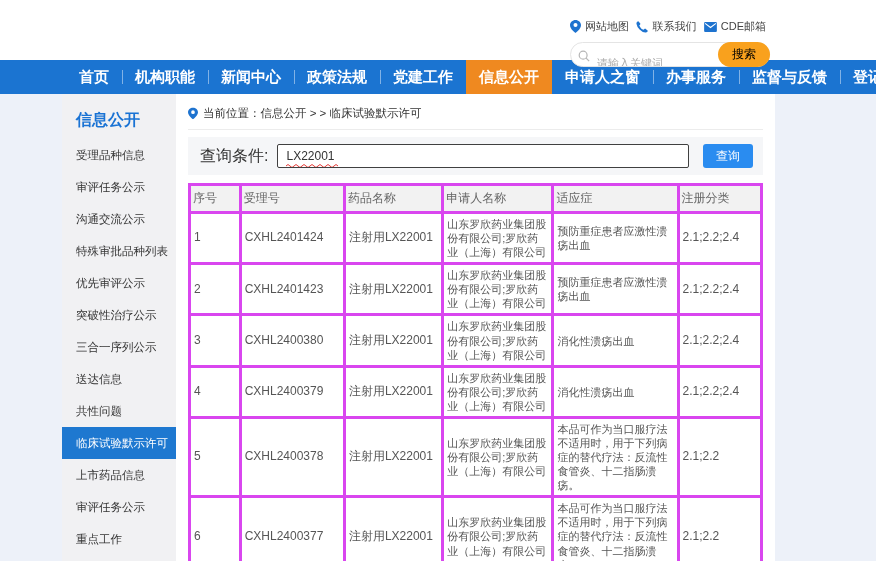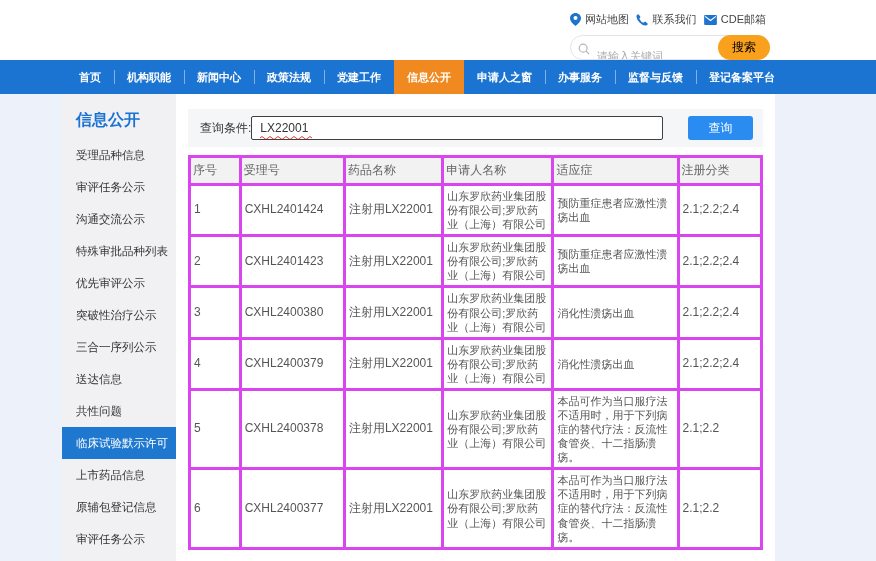--- a/index.html
+++ b/index.html
@@ -8,53 +8,53 @@
   .page { width:876px; height:561px; position:relative; overflow:hidden; }
 
   
   .topbar { height:60px; background:#fff; position:relative; }
   .brand { position:absolute; left:62px; top:7px; display:flex; align-items:center; }
   .logo { width:45px; height:45px; background:#1d59ae; border-radius:2px; display:flex; align-items:center; justify-content:center; }
   .brand-text { margin-left:8px; }
   .brand-cn { font-size:22px; font-weight:bold; color:#111; letter-spacing:0.5px; line-height:26px; }
   .brand-en { font-size:12.5px; font-weight:bold; color:#1e63b8; letter-spacing:0.6px; margin-top:1px; }
 
-  .top-right { position:absolute; right:106px; top:12px; width:200px; }
+  .top-right { position:absolute; right:106px; top:19px; width:200px; }
   .quick-links { display:flex; justify-content:space-between; width:196px; margin-bottom:8px; }
   .qlink { display:flex; align-items:center; gap:4px; font-size:11px; color:#444; cursor:pointer; white-space:nowrap; }
   .qlink svg { flex:0 0 auto; }
 
   .search-pill { position:relative; width:200px; height:25px; }
   .search-input { width:100%; height:25px; border:1px solid #e4e4e4; border-radius:13px; padding:16px 56px 0 26px; font-size:11px; color:#333; outline:none; background:#fff; }
   .search-input::placeholder { color:#aaa; }
   .mag-icon { position:absolute; left:8px; top:6px; }
   .search-btn { position:absolute; right:0; top:0; width:52px; height:25px; border:none; border-radius:13px; background:#f9a11d; color:#000000; font-size:12px; cursor:pointer; font-family:inherit; }
 
   
   .mainnav { height:34px; background:#1b74d1; display:flex; align-items:stretch; padding-left:66px; }
-  .nav-item { display:flex; align-items:center; padding:0 13px; color:#fff; font-size:11px; font-weight:bold; cursor:pointer; position:relative; white-space:nowrap; }
+  .nav-item { display:flex; align-items:center; padding:0 13px; color:#fff; font-size:15px; font-weight:bold; cursor:pointer; position:relative; white-space:nowrap; }
   .nav-item:not(:first-child)::before { content:""; position:absolute; left:0; top:10px; height:14px; width:1px; background:rgba(255,255,255,0.45); }
   .nav-item.active { background:#ef8920; }
   .nav-item.active::before, .nav-item.active + .nav-item::before { display:none; }
 
   
   .wrap { display:flex; margin:0 101px 0 62px; height:467px; background:#fff; }
   .sidebar { width:114px; background:#f1f1f3; flex:0 0 114px; overflow:hidden; }
   .side-title { color:#1a73d4; font-size:16px; font-weight:bold; padding:16px 0 8px 14px; }
   .side-item { font-size:11.5px; color:#333; padding:8.5px 6px 8.5px 14px; cursor:pointer; white-space:nowrap; }
   .side-item.active { background:#1e78d0; color:#fff; }
 
   .content { flex:1; background:#fff; padding:8px 12px 0 12px; overflow:hidden; }
   .breadcrumb { display:flex; align-items:center; gap:5px; font-size:11.5px; color:#333; padding:4px 0 8px 0; border-bottom:1px solid #ececec; }
   .query-panel { margin-top:7px; background:#f5f6f8; display:flex; align-items:center; padding:7px 8px; }
-  .query-label { font-size:12px; color:#333; margin:0 0 0 4px; white-space:nowrap; }
+  .query-label { font-size:16px; color:#333; margin:0 9px 0 4px; white-space:nowrap; }
   .query-input-wrap { position:relative; width:412px; height:24px; }
   .query-input { width:100%; height:24px; border:1px solid #404040; border-radius:2px; background:#fff; font-size:12px; color:#333; padding:0 8px; outline:none; font-family:inherit; }
   .squiggle { position:absolute; left:9px; top:19px; }
-  .query-btn { margin-left:auto; margin-right:2px; width:65px; height:24px; background:#2a8cf0; border:none; border-radius:3px; color:#fff; font-size:12px; cursor:pointer; font-family:inherit; }
+  .query-btn { margin-left:auto; margin-right:2px; width:50px; height:24px; background:#2a8cf0; border:none; border-radius:3px; color:#fff; font-size:12px; cursor:pointer; font-family:inherit; }
 
   
   table { width:100%; border-collapse:collapse; margin-top:8px; table-layout:fixed; }
   th, td { border:3px solid #d946ef; text-align:left; vertical-align:middle; }
   th { background:#f2f2f2; color:#666; font-size:12px; font-weight:normal; height:26px; padding:4px 2px; }
   td { color:#555; font-size:12px; padding:3px 3px; line-height:1.3; }
   td.small { font-size:11px; line-height:1.28; }
 </style>
 </head>
 <body>
@@ -120,28 +120,33 @@
           <div class="side-item">审评任务公示</div>
           <div class="side-item">沟通交流公示</div>
           <div class="side-item">特殊审批品种列表</div>
           <div class="side-item">优先审评公示</div>
           <div class="side-item">突破性治疗公示</div>
           <div class="side-item">三合一序列公示</div>
           <div class="side-item">送达信息</div>
           <div class="side-item">共性问题</div>
           <div class="side-item active">临床试验默示许可</div>
           <div class="side-item">上市药品信息</div>
-          <div class="side-item">原辅包登记信息</div>
           <div class="side-item">审评任务公示</div>
           <div class="side-item">重点工作</div>
         </div>
     </aside>
 
     <main class="content">
 
+      <div class="breadcrumb">
+        <svg width="10" height="13" viewBox="0 0 12 14">
+            <path d="M6 0C2.7 0 0 2.5 0 5.6 0 9.8 6 14 6 14s6-4.2 6-8.4C12 2.5 9.3 0 6 0zm0 7.6a2.2 2.2 0 110-4.4 2.2 2.2 0 010 4.4z" fill="#1e73cf"></path>
+          </svg>
+        <span>当前位置：信息公开 &gt; &gt; 临床试验默示许可</span>
+      </div>
 
       <div class="query-panel">
         <span class="query-label">查询条件:</span>
         <span class="query-input-wrap">
           <input class="query-input" type="text" value="LX22001" style="">
           <svg class="squiggle" width="52" height="4" viewBox="0 0 52 4">
             <path d="M0 3 Q2 0 4 3 T8 3 T12 3 T16 3 T20 3 T24 3 T28 3 T32 3 T36 3 T40 3 T44 3 T48 3 T52 3" stroke="#e53935" stroke-width="1" fill="none"></path>
           </svg>
         </span>
         <button class="query-btn">查询</button>

